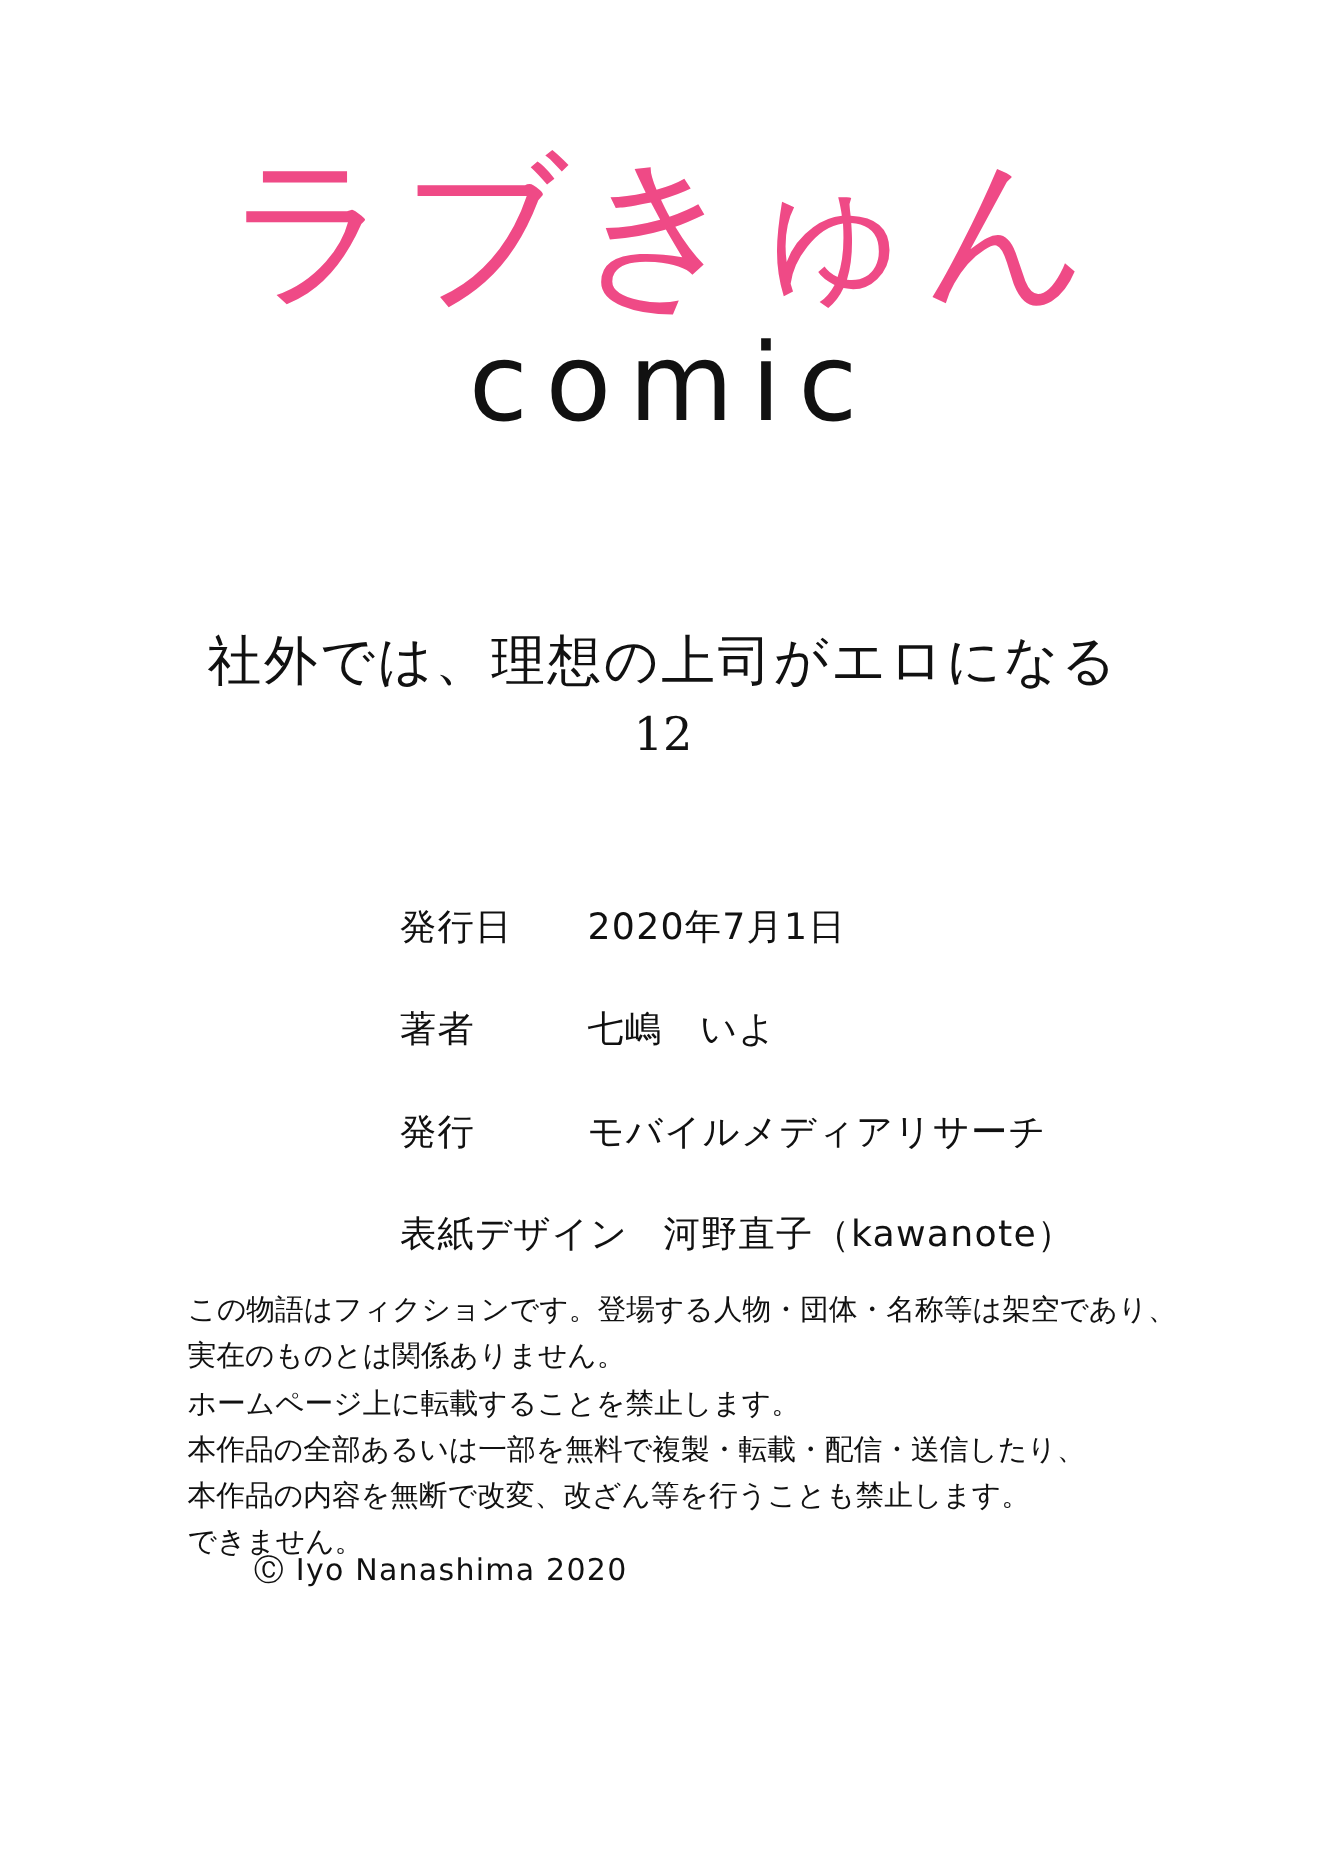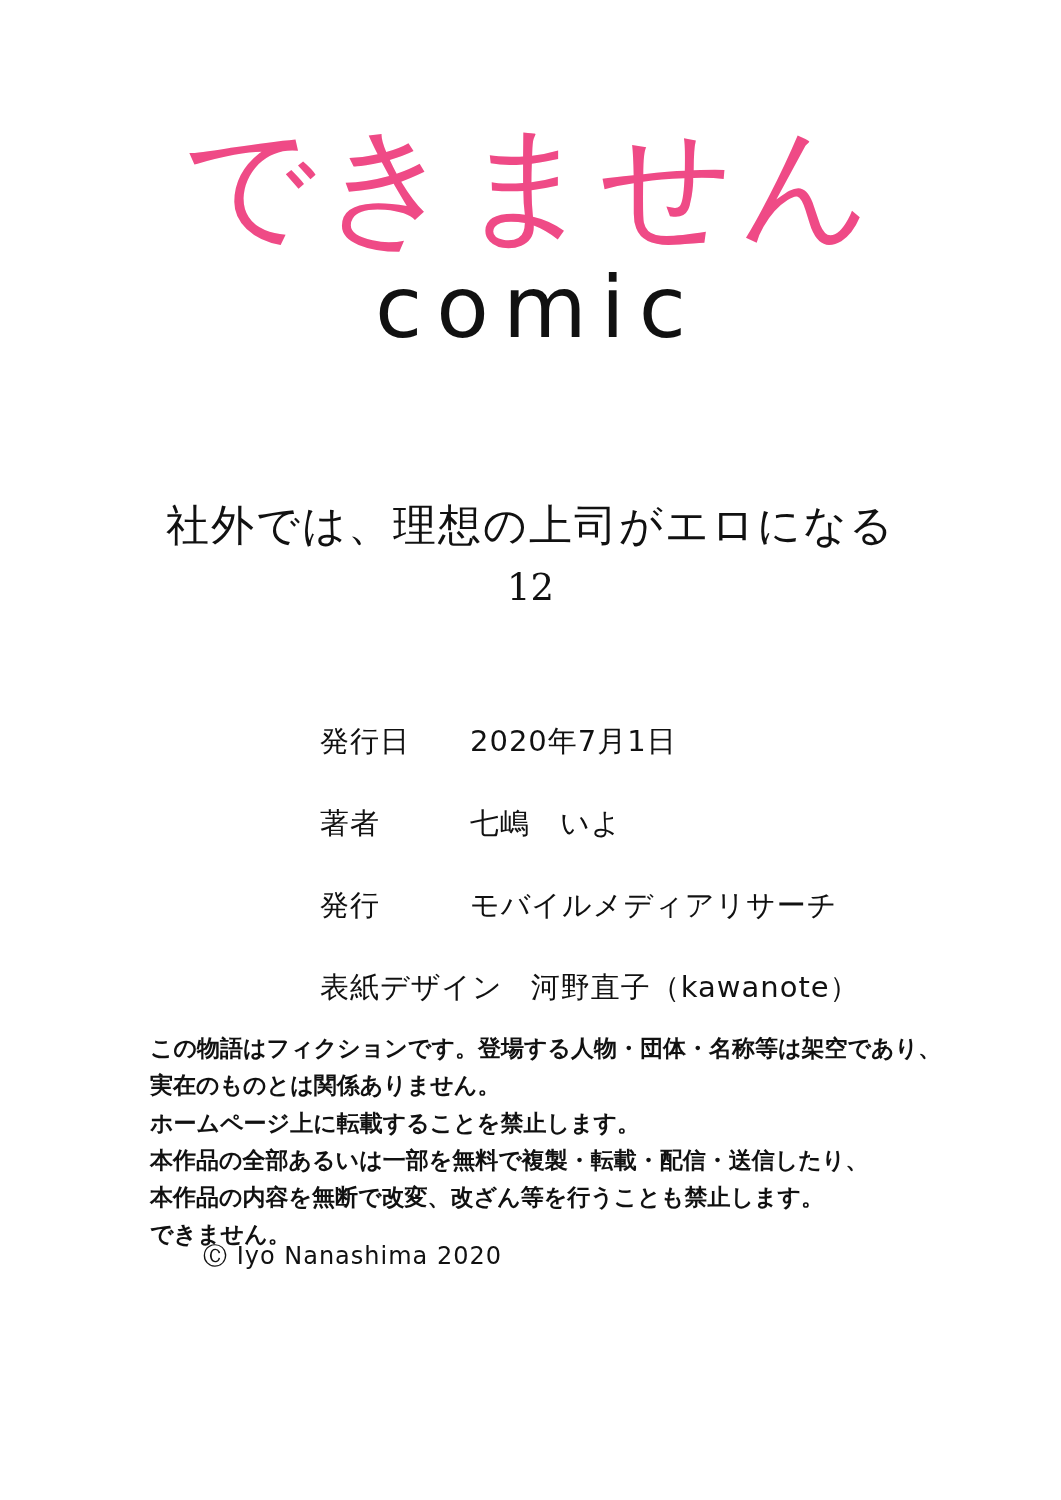--- a/index.html
+++ b/index.html
@@ -52,21 +52,21 @@
 
   
   .title-block {
     position: absolute;
     top: 500px;
     left: 0;
     width: 1061px;
     text-align: center;
   }
   .title-main {
-    font-family: Liberation Mono, monospace;
+    font-family: Liberation Sans, sans-serif;
     font-size: 43px;
     letter-spacing: 2px;
     color: #111111;
     line-height: 1.35;
   }
   .title-volume {
     font-family: "DejaVu Serif", serif;
     font-size: 37px;
     color: #111111;
     margin-top: 8px;
@@ -108,40 +108,40 @@
   .legal {
     position: absolute;
     top: 1030px;
     left: 150px;
     width: 820px;
     font-family: "DejaVu Sans", sans-serif;
     font-size: 23px;
     line-height: 1.62;
     color: #111111;
   }
-  .legal div { white-space: nowrap; font-weight: bold; }
+  .legal div { white-space: nowrap; }
 
   
   .copyright {
     position: absolute;
     top: 1240px;
     left: 203px;
     font-family: "DejaVu Sans", sans-serif;
     font-size: 24px;
     letter-spacing: 1px;
     color: #111111;
   }
 </style>
 </head>
 <body>
 
 <div class="page">
 
   <div class="logo-block">
-    <div class="logo-kana">できません</div>
+    <div class="logo-kana">ラブきゅん</div>
     <div class="logo-comic">comic</div>
   </div>
 
   <div class="title-block">
     <div class="title-main">社外では、理想の上司がエロになる</div>
     <div class="title-volume">12</div>
   </div>
 
   <div class="colophon">
     <div class="colo-row">

